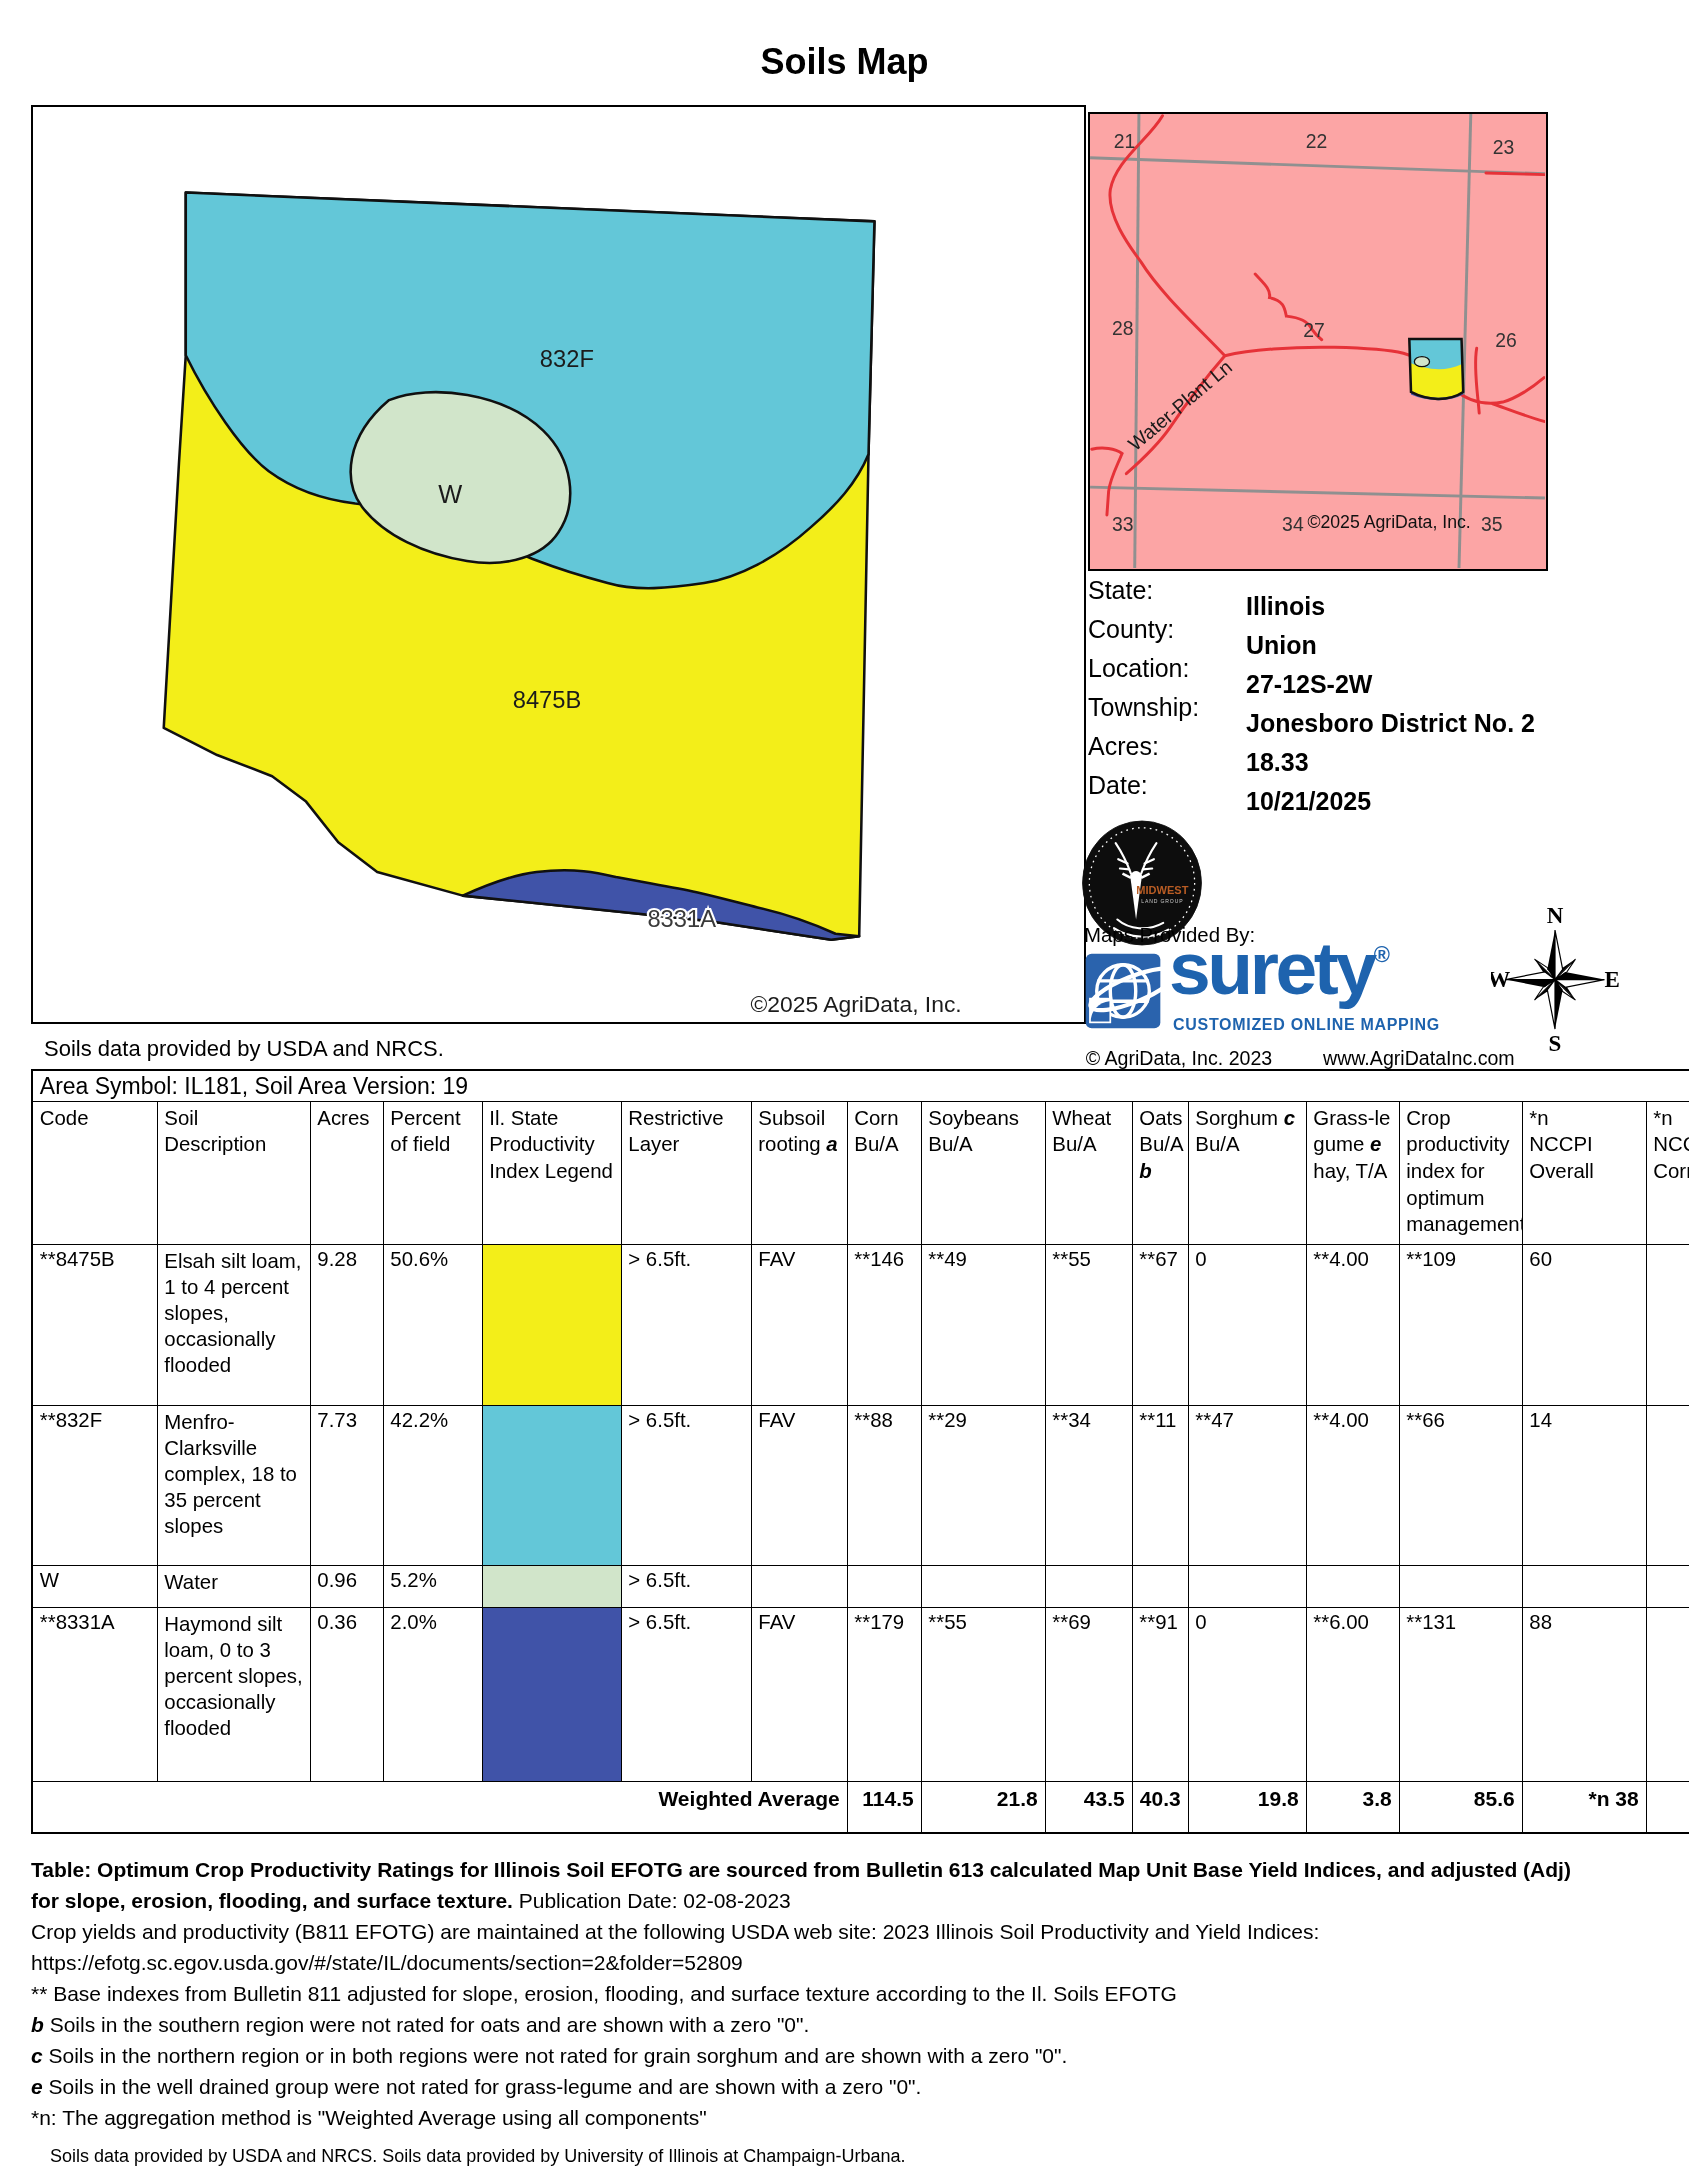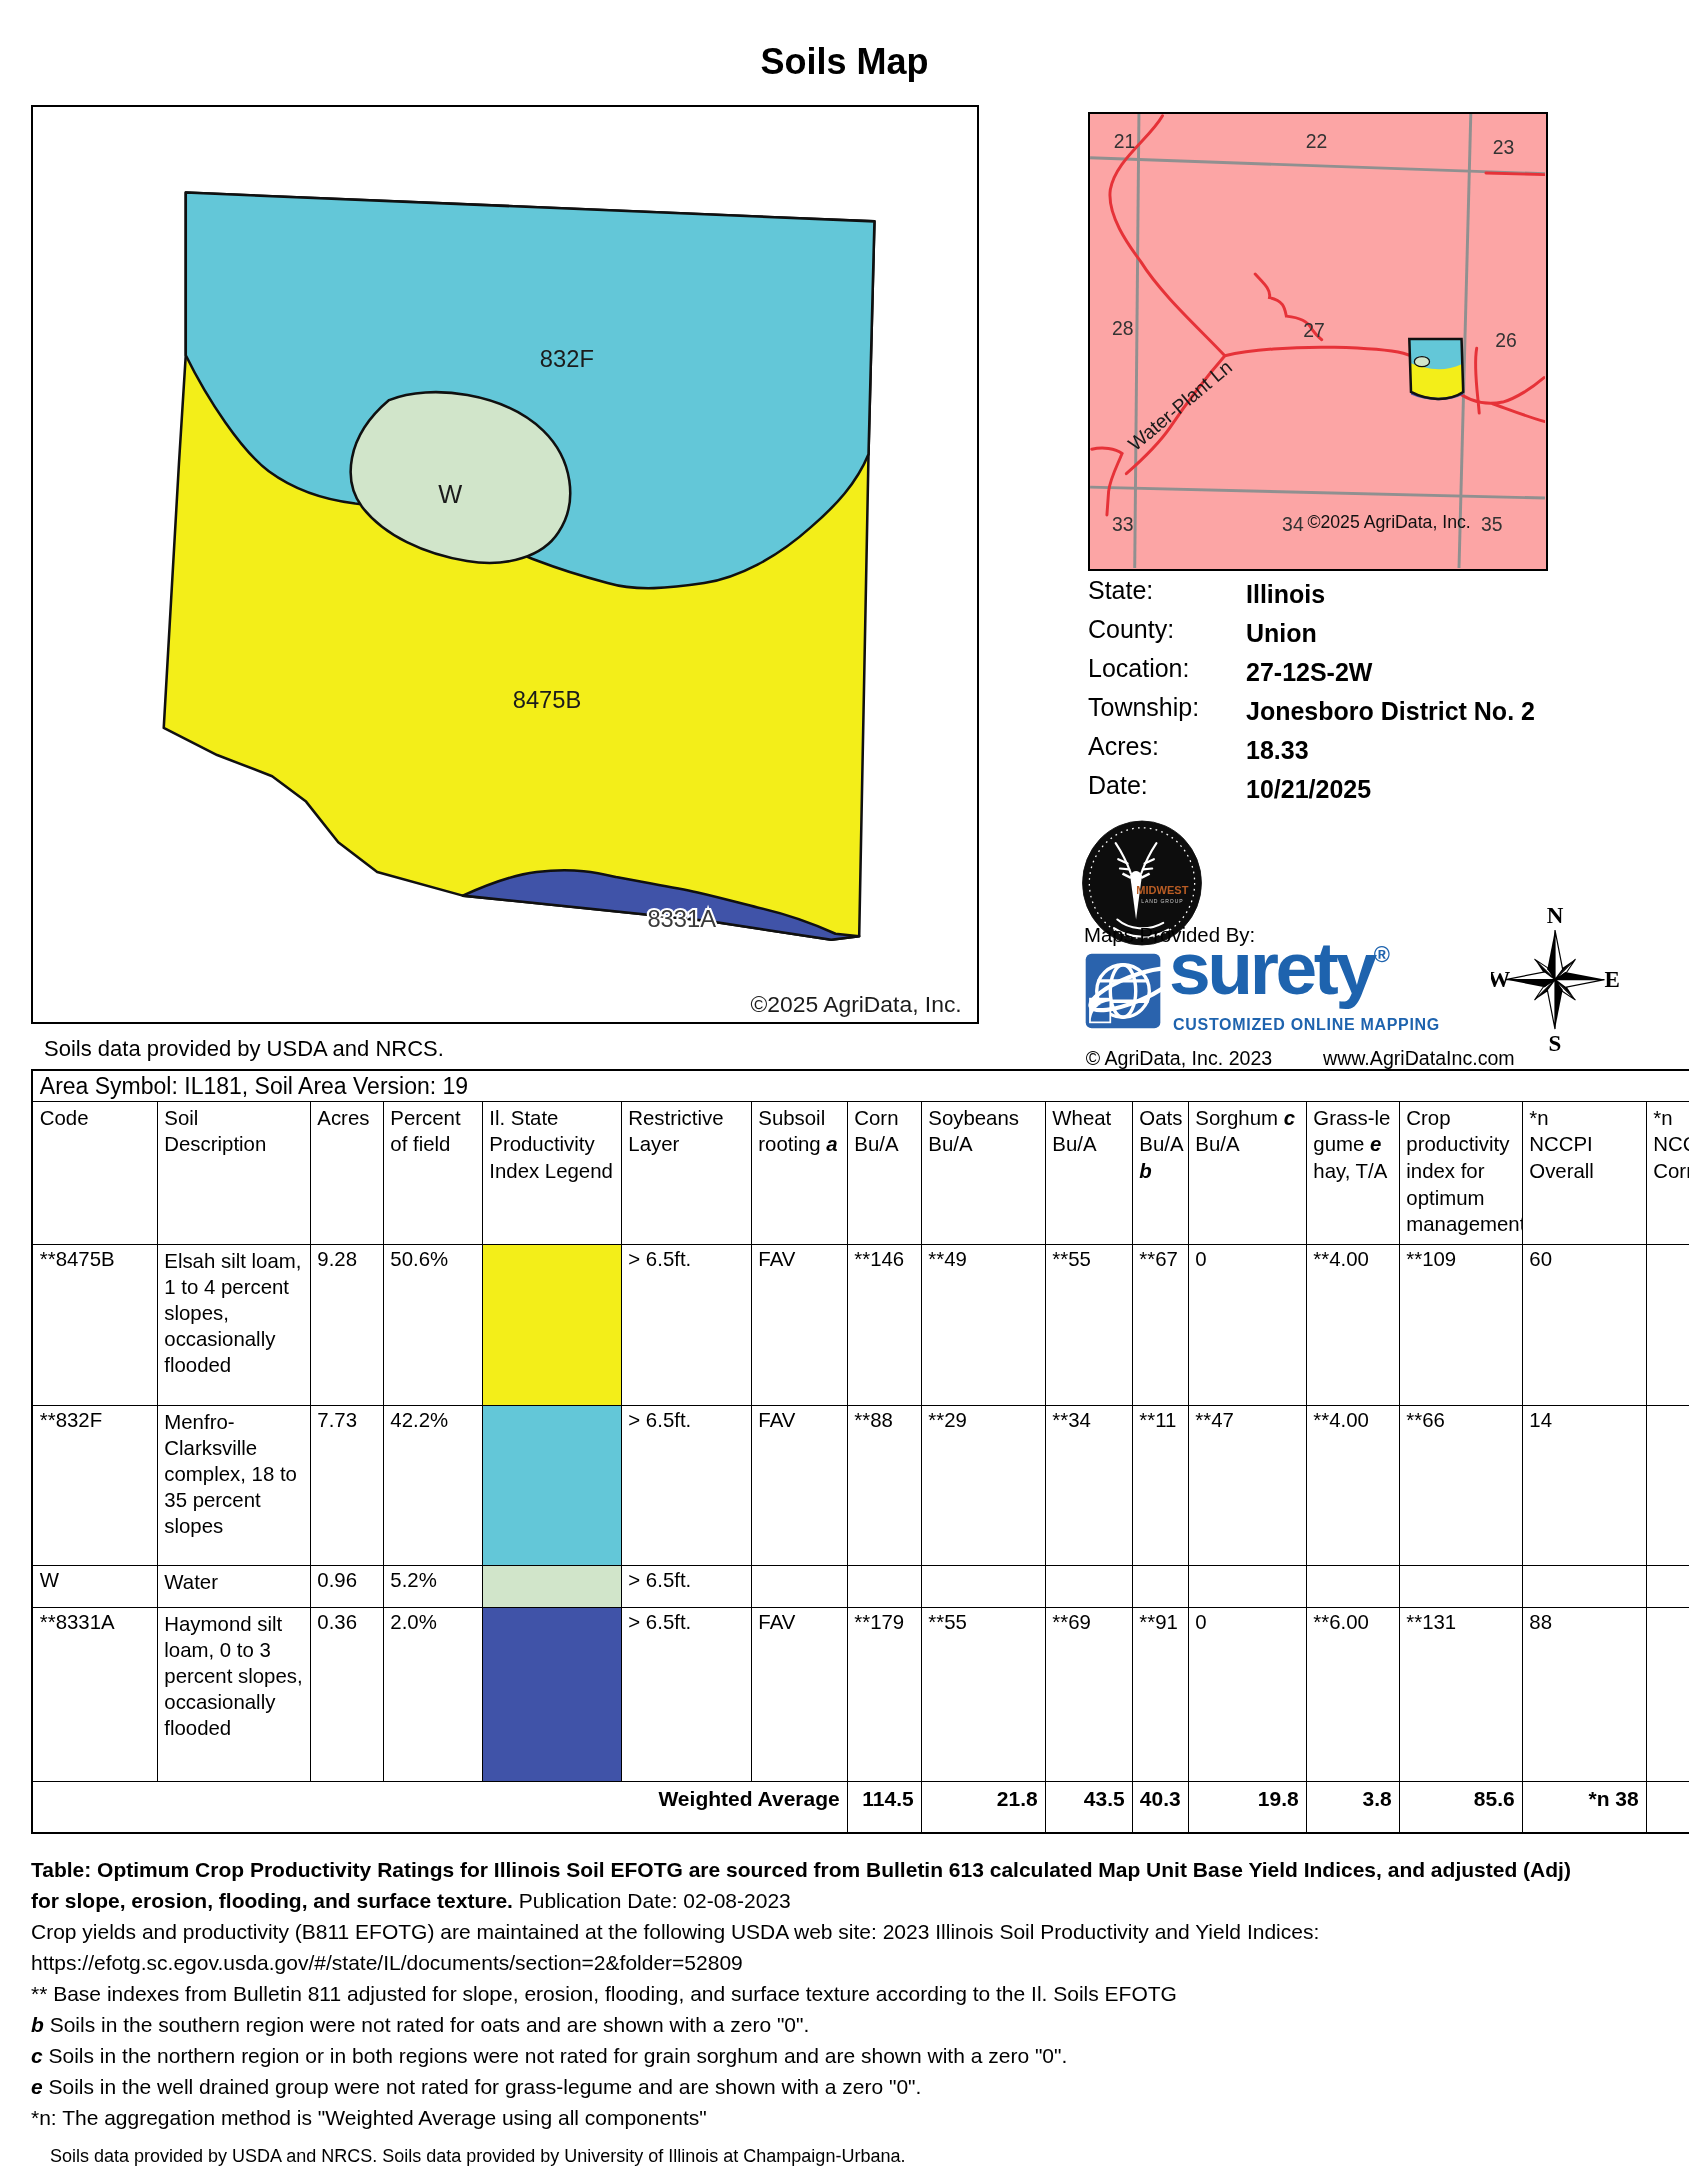--- a/index.html
+++ b/index.html
@@ -4,33 +4,33 @@
 <style>
   html,body{margin:0;padding:0;background:#fff;}
   .page{position:relative;width:1689px;height:2181px;background:#fff;overflow:hidden;
         font-family:"Liberation Sans",sans-serif;color:#000;}
   [data-name]{box-sizing:border-box;}
 
   .title{position:absolute;left:0;top:41px;width:1689px;text-align:center;
          font-size:36px;font-weight:bold;}
 
   
-  .map-box{position:absolute;left:31px;top:105px;width:948px;height:919px;border:2.6px solid #000;}
+  .map-box{position:absolute;left:31px;top:105px;width:1055px;height:919px;border:2.6px solid #000;}
   .map-box svg{position:absolute;left:0;top:0;}
   .map-attribution{position:absolute;left:44px;top:1036px;font-size:22px;}
 
   
   .inset-box{position:absolute;left:1088px;top:112px;width:460px;height:459px;border:2.6px solid #000;background:#fca5a5;}
   .inset-box svg{position:absolute;left:0;top:0;}
 
   
   .info{position:absolute;left:1088px;top:576px;width:601px;}
   .info-row{position:relative;height:39px;font-size:25px;}
   .info-row .lbl{position:absolute;left:0;top:0;}
-  .info-row .val{position:absolute;left:158px;top:4px;font-weight:bold;}
+  .info-row .val{position:absolute;left:158px;top:16px;font-weight:bold;}
 
   
   .deer-logo{position:absolute;left:1080px;top:819px;width:124px;height:128px;}
 
   
   .provider{position:absolute;left:1084px;top:924px;width:477px;height:162px;}
   .provider .intro{font-size:20.4px;}
   .provider .globe{position:absolute;left:0;top:25.6px;}
   .brand-line{position:absolute;left:85px;top:6.8px;white-space:nowrap;}
   .brand{font-size:75px;font-weight:bold;color:#1E63AE;letter-spacing:-3.4px;line-height:1;}

